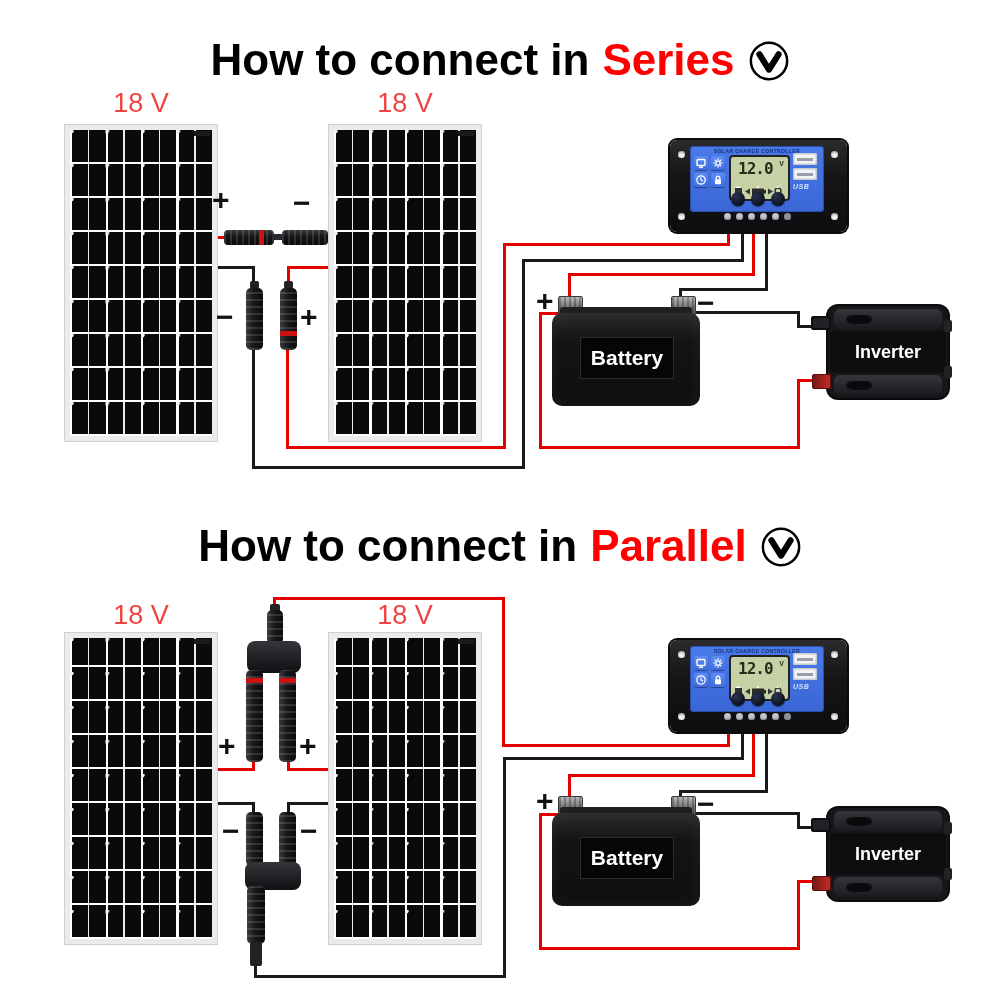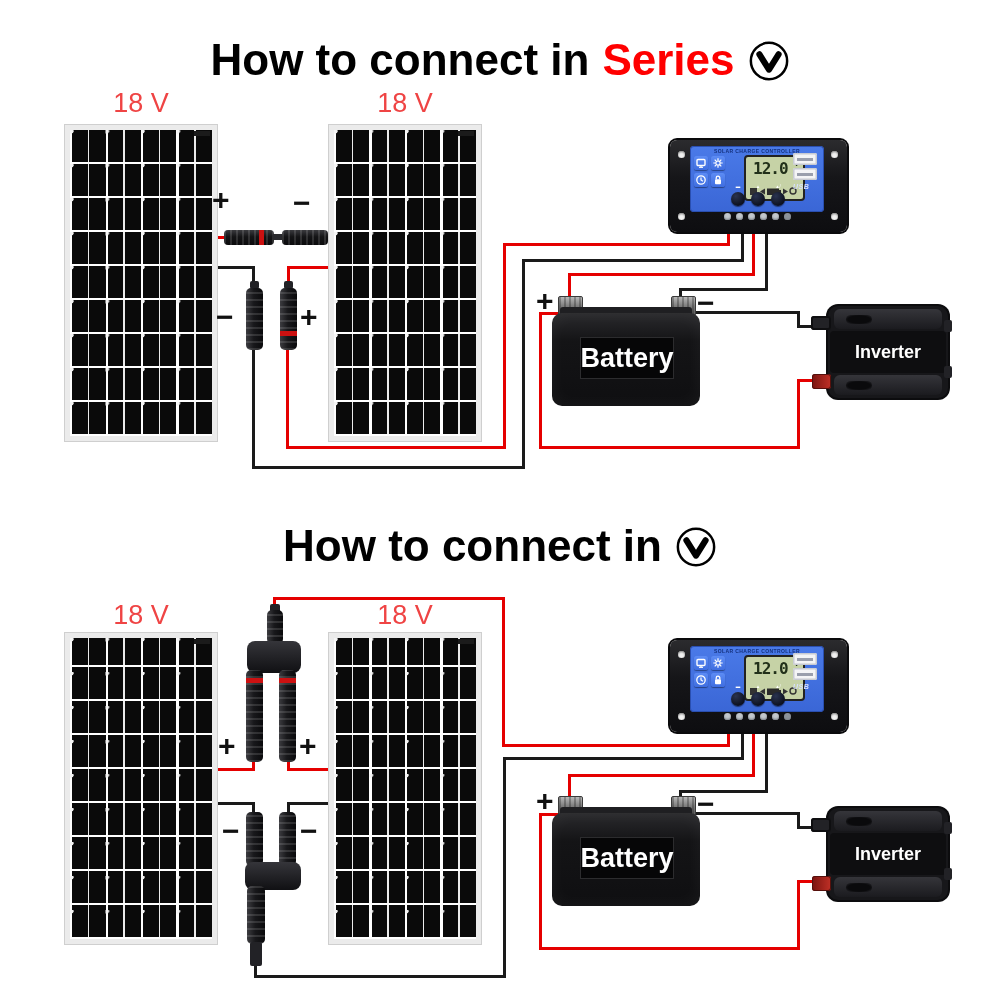--- a/index.html
+++ b/index.html
@@ -55,21 +55,21 @@
   .ctrl-hole{position:absolute;width:7px;height:7px;border-radius:50%;background:#f1f1f1;
              box-shadow:inset 0 1px 2px #808080;z-index:5;}
   .ctrl-face{position:absolute;left:20px;top:6px;width:134px;height:66px;border-radius:4px;
              background:linear-gradient(180deg,#4a7ae8,#3a66d6);
              box-shadow:inset 0 0 0 1px #2a4fb0;z-index:5;}
   .ctrl-header{position:absolute;top:1.5px;left:0;right:0;text-align:center;font-size:5px;
                font-weight:bold;color:#14307c;letter-spacing:.4px;}
   .ctrl-icons{position:absolute;left:4px;top:10px;display:grid;grid-template-columns:14px 14px;gap:3px;}
   .ci{width:14px;height:14px;border-radius:2.5px;display:flex;align-items:center;justify-content:center;
       background:linear-gradient(180deg,#5d8cf4,#3e6de0);box-shadow:0 1px 1px rgba(0,0,0,.4);}
-  .ctrl-lcd{position:absolute;left:54px;top:9px;width:57px;height:42px;background:#c6d2a6;
+  .ctrl-lcd{position:absolute;left:39px;top:9px;width:57px;height:42px;background:#c6d2a6;
             border:2.5px solid #222;border-radius:4px;text-decoration:underline;}
   .lcd-val{position:absolute;top:2px;left:7px;font-family:"DejaVu Sans Mono",monospace;
            font-weight:bold;font-size:16px;color:#22301a;letter-spacing:-1px;}
   .lcd-unit{position:absolute;top:3px;right:4px;font-size:7px;font-weight:bold;color:#22301a;}
   .lcd-ico{position:absolute;left:3px;bottom:2px;}
   .ctrl-usb{position:absolute;right:5px;top:7px;width:26px;}
   .usb-port{width:24px;height:12px;background:#f4f4f6;border-radius:2px;margin-bottom:3px;
             position:relative;box-shadow:inset 0 0 0 1.5px #c8cad2;}
   .usb-port::after{content:"";position:absolute;left:4px;right:4px;top:4.5px;height:3px;background:#9a9eac;}
   .usb-label{font-size:7px;font-style:italic;font-weight:bold;color:#d7e0ff;letter-spacing:.5px;}
@@ -84,21 +84,21 @@
   .battery{position:absolute;width:148px;height:112px;z-index:2;}
   .bat-term{position:absolute;width:23px;height:18px;top:2px;border:1px solid #3a3a3a;border-radius:2px;
             background-image:repeating-linear-gradient(90deg,rgba(0,0,0,.25) 0 2px,transparent 2px 5px),
                              linear-gradient(180deg,#b7b7b7,#7e7e7e 50%,#5c5c5c);}
   .bat-lid{position:absolute;left:8px;right:8px;top:13px;height:14px;background:#1f1f22;border-radius:3px;}
   .bat-body{position:absolute;left:0;right:0;top:19px;bottom:0;border-radius:10px;
             background:linear-gradient(180deg,#2a2a2d,#141416 30%,#0f0f11);
             box-shadow:inset 0 0 18px rgba(255,255,255,.05);}
   .bat-plate{position:absolute;left:28px;top:24px;width:92px;height:40px;background:#060607;
              border:1px solid #2c2c2e;display:flex;align-items:center;justify-content:center;
-             color:#fff;font-weight:bold;font-size:27px;}
+             color:#fff;font-weight:bold;font-size:21px;}
 
   
   .inverter{position:absolute;width:120px;height:92px;z-index:2;}
   .inv-body{position:absolute;inset:0;background:#17171a;border-radius:10px;box-shadow:0 0 0 2px #0c0c0e;}
   .inv-top,.inv-bot{position:absolute;left:6px;right:6px;height:20px;border-radius:6px;
             background:linear-gradient(180deg,#35353a,#1b1b1f);overflow:hidden;}
   .inv-top{top:3px;} .inv-bot{bottom:3px;}
   .inv-vent{position:absolute;left:12px;top:6px;width:26px;height:9px;border-radius:5px;
             background:radial-gradient(ellipse at center,#0a0a0c 60%,#2a2a2f);}
   .inv-mid{position:absolute;left:2px;right:2px;top:25px;bottom:25px;background:#0e0e10;border-radius:4px;
@@ -266,20 +266,21 @@
         </div>
     <div class="inv-nub" style="top:14px;"></div>
     <div class="inv-nub" style="top:60px;"></div>
   </div>
 </div>
 
 <div>
 
   <div class="title" style="top:524px;">
     <span>How to connect in</span>
+    <span class="hl">Parallel</span>
     <svg class="arrow-circ" width="42" height="42" viewBox="0 0 44 44">
       <circle cx="22" cy="22" r="19" fill="none" stroke="#000" stroke-width="2.6"></circle>
       <path d="M12 15 L22 31 L32 15" fill="none" stroke="#000" stroke-width="6.5" stroke-linecap="round" stroke-linejoin="round"></path>
     </svg>
   </div>
 
   <div class="vlabel" style="left:65px;top:600px;">18 V</div>
   <div class="vlabel" style="left:329px;top:600px;">18 V</div>
 
   <div class="panel" style="left:65px;top:633px;width:142px;height:301px;"></div>

